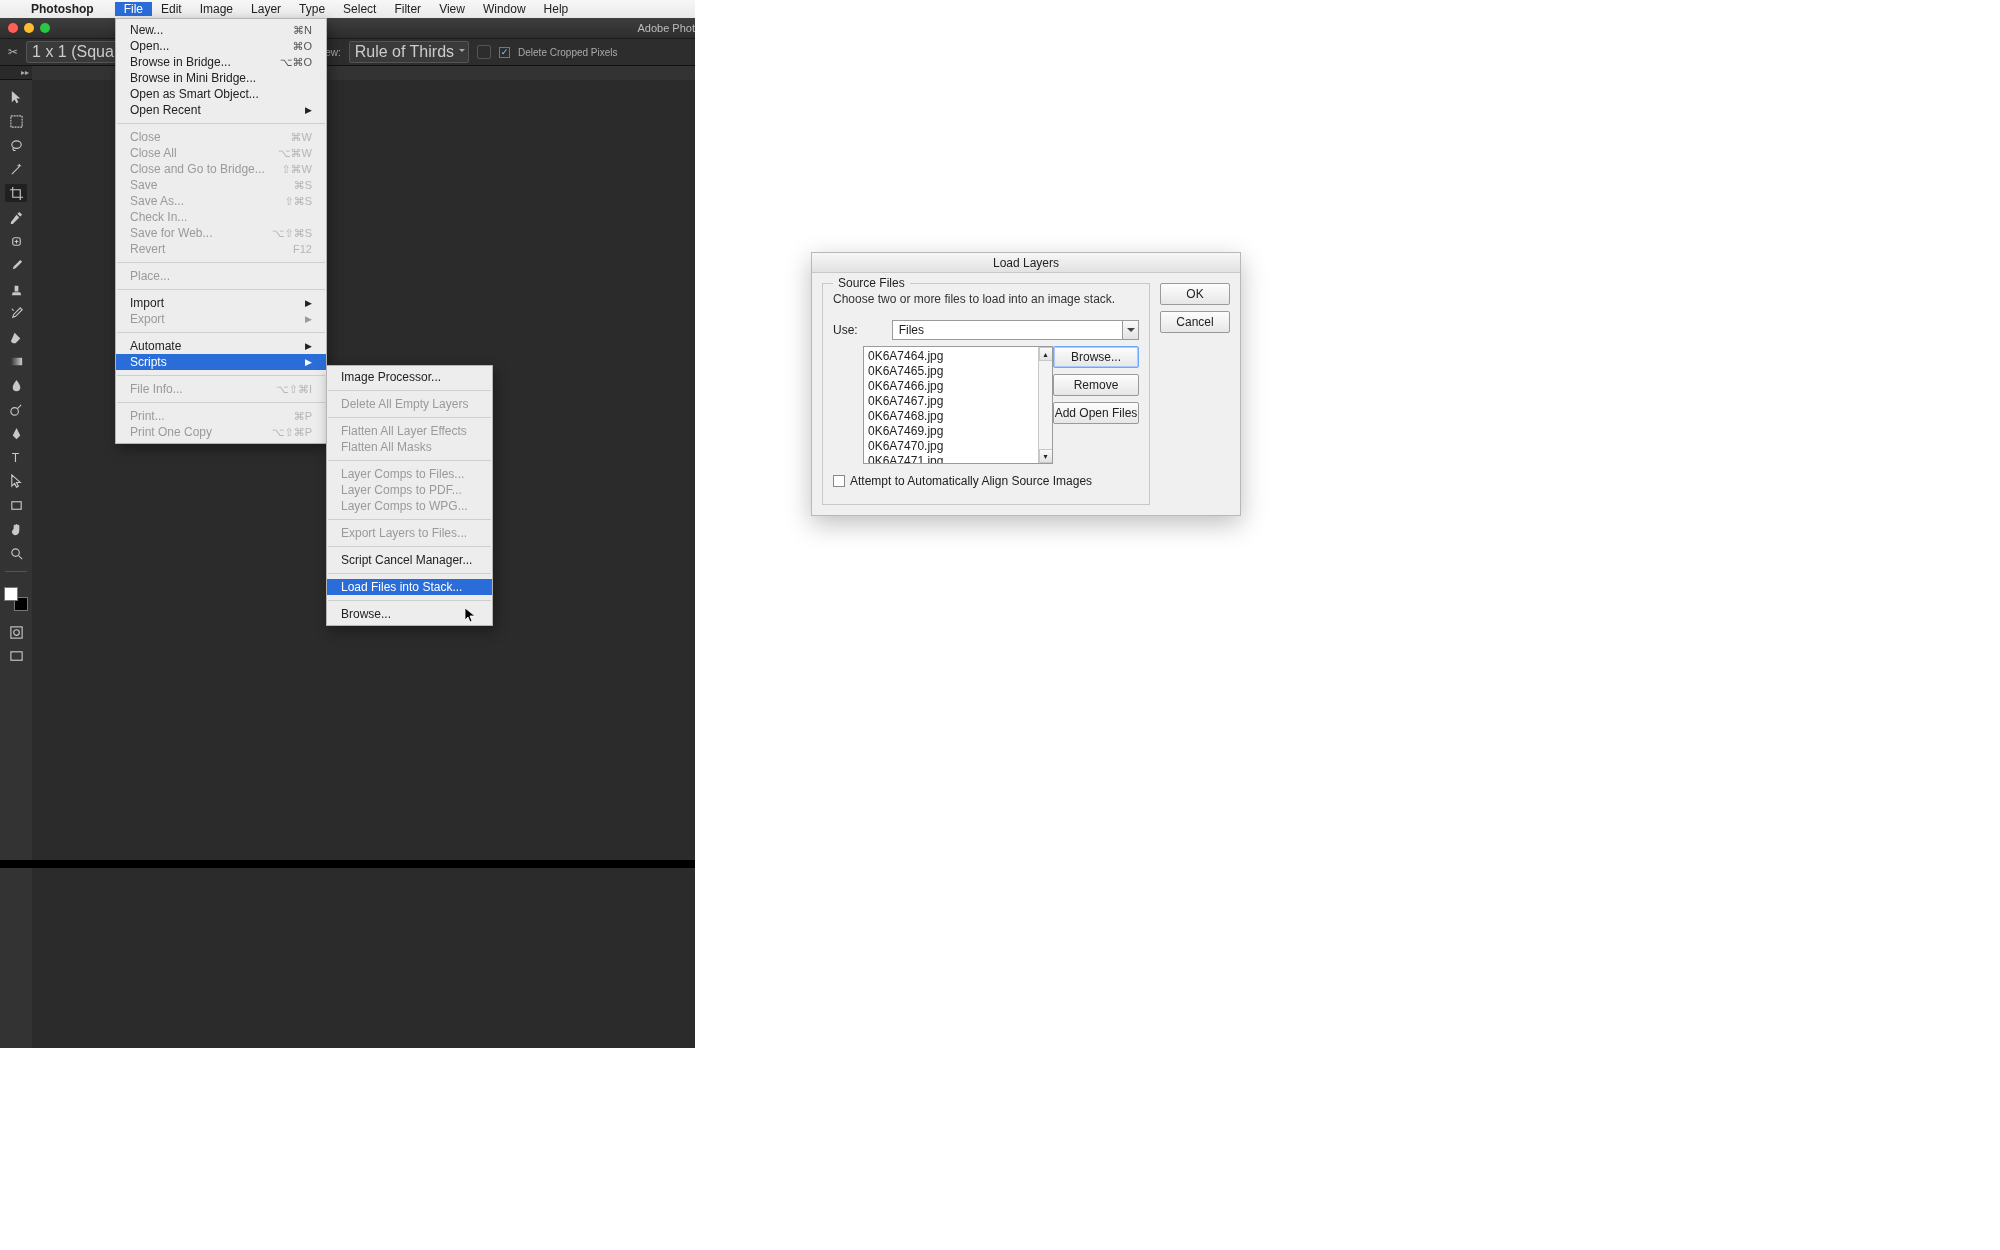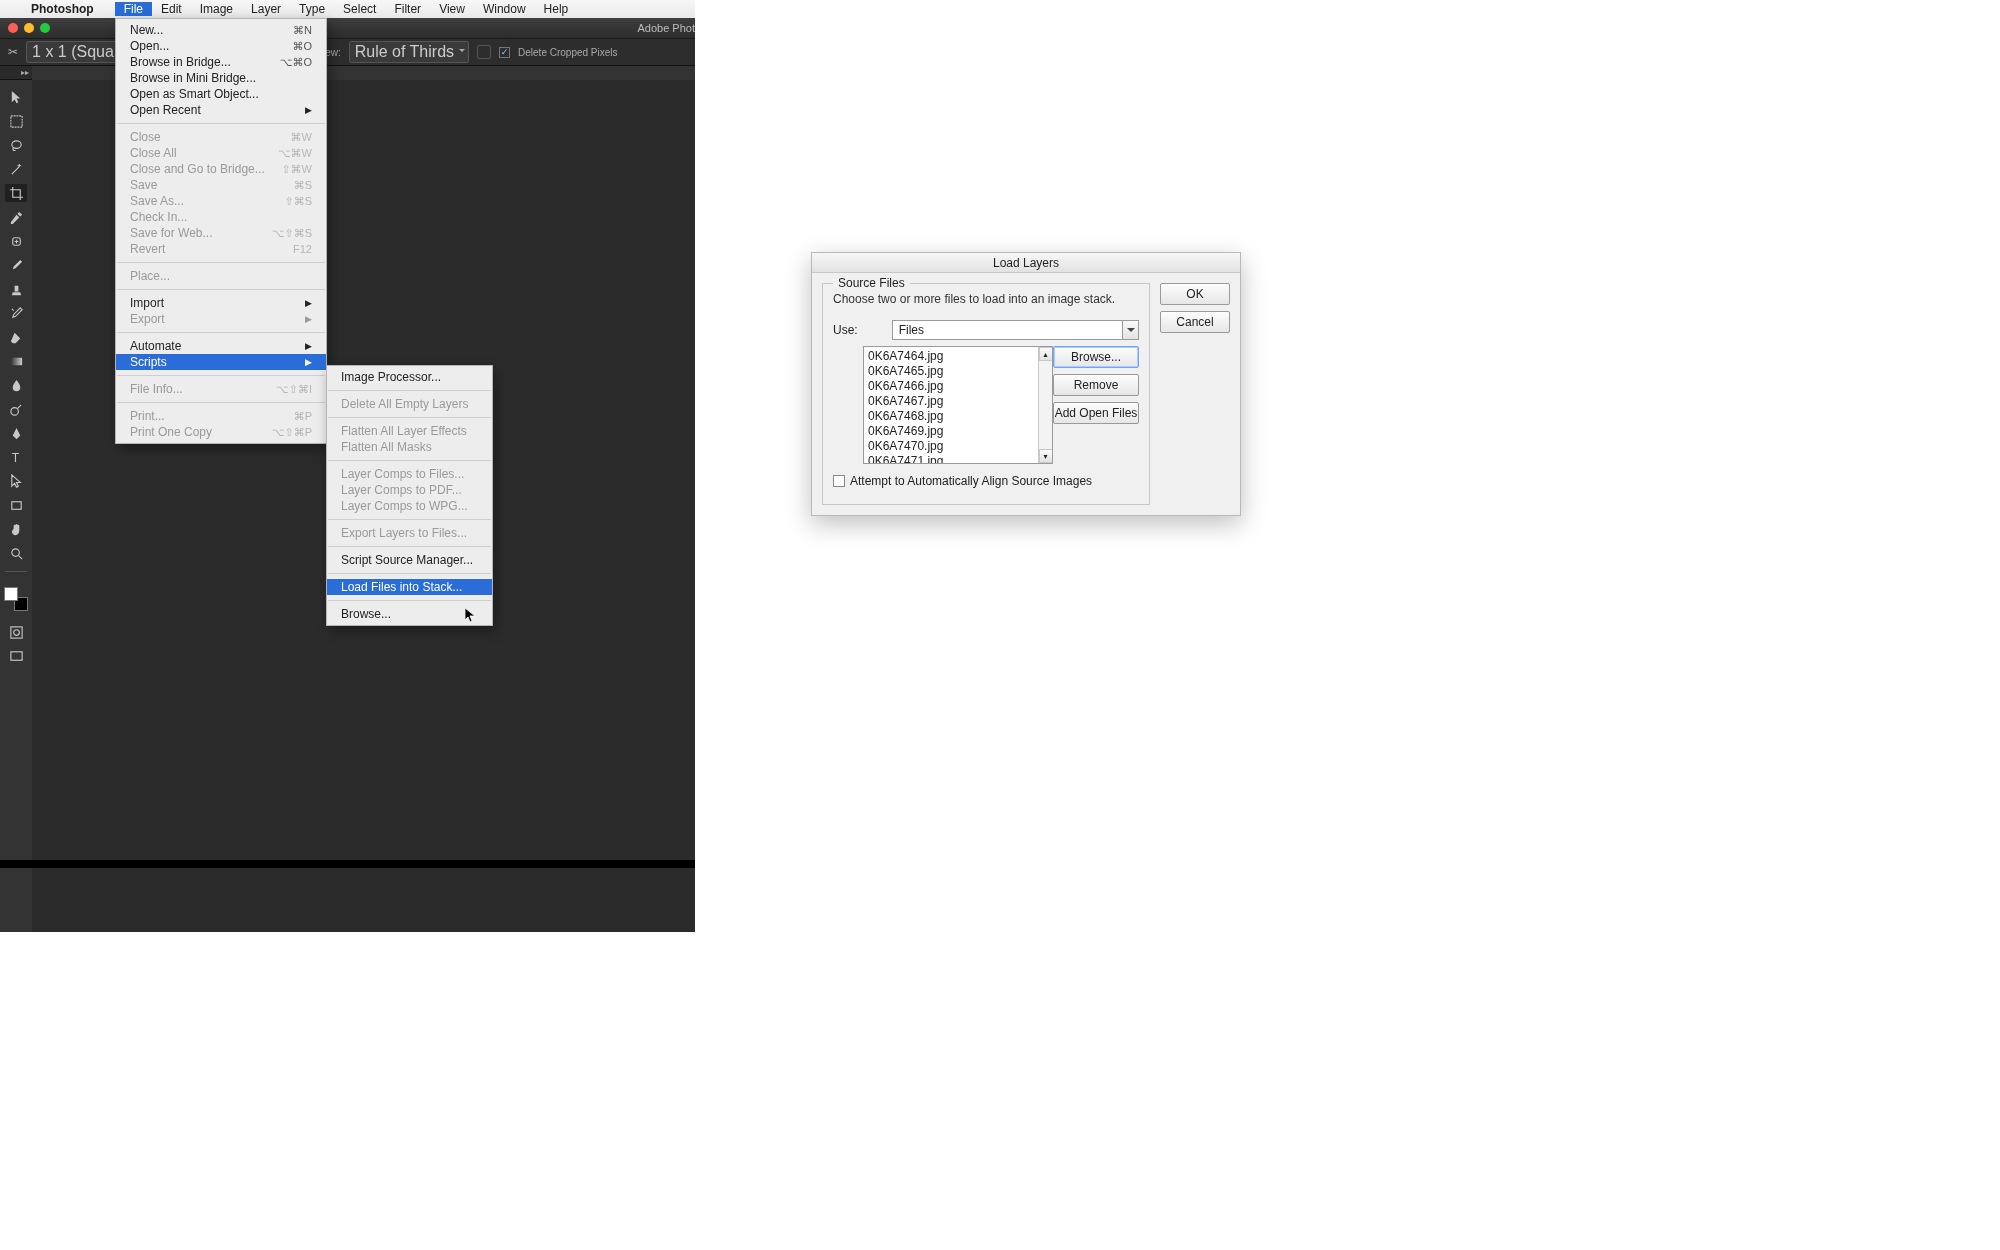--- a/index.html
+++ b/index.html
@@ -1,19 +1,19 @@
 <!DOCTYPE html>
 <html><head>
 <meta charset="utf-8">
 <style>
 * { margin: 0; padding: 0; box-sizing: border-box; font-family: -apple-system, "Helvetica Neue", Arial, sans-serif; }
 body { width: 2000px; height: 1250px; background: #fff; position: relative; overflow: hidden; }
 
 
-.ps-area { position: absolute; left: 0; top: 0; width: 695px; height: 932px; background: #333; }
+.ps-area { position: absolute; left: 0; top: 0; width: 695px; height: 1048px; background: #333; }
 
 
 .sys-menubar { position: absolute; left: 0; top: 0; width: 695px; height: 18px; background: linear-gradient(#f7f7f7,#e9e9e9); display: flex; align-items: center; font-size: 12px; color: #222; }
 .apple-icon { width: 22px; text-align: center; font-size: 13px; }
 .sys-app { font-weight: 600; padding: 0 9px; }
 .sys-menu-item { padding: 0 9px; cursor: default; }
 .sys-menu-item.active { background: #2a6cd8; color: #fff; }
 
 
 .titlebar { position: absolute; left: 0; top: 18px; width: 695px; height: 20px; background: linear-gradient(#3e3e3e,#2d2d2d); display: flex; align-items: center; color:#bdbdbd; font-size:11px; }
@@ -391,21 +391,21 @@
     </div>
     <div class="mi dis">
       <span>Layer Comps to WPG...</span>
     </div>
     <div class="msep"></div>
     <div class="mi dis">
       <span>Export Layers to Files...</span>
     </div>
     <div class="msep"></div>
     <div class="mi">
-      <span>Script Source Manager...</span>
+      <span>Script Cancel Manager...</span>
     </div>
     <div class="msep"></div>
     <div class="mi hl">
       <span>Load Files into Stack...</span>
     </div>
     <div class="msep"></div>
     <div class="mi">
       <span>Browse...</span>
     </div>
   </div>

